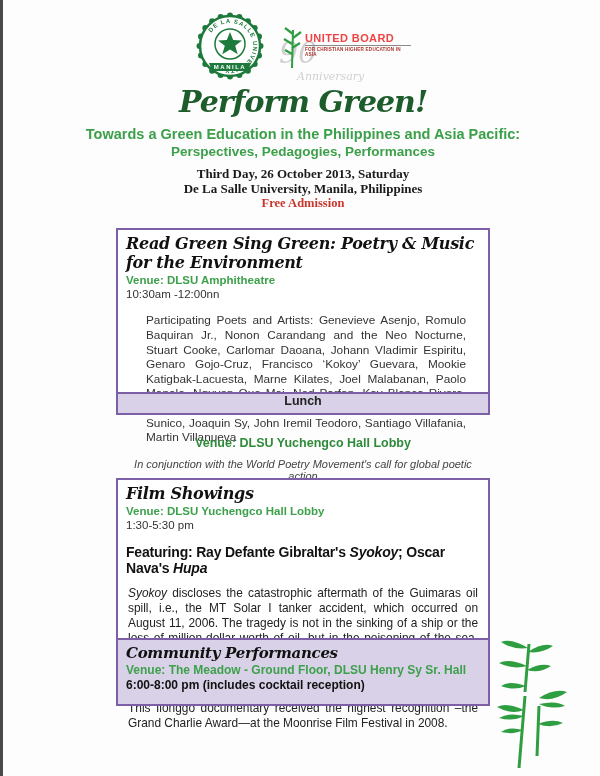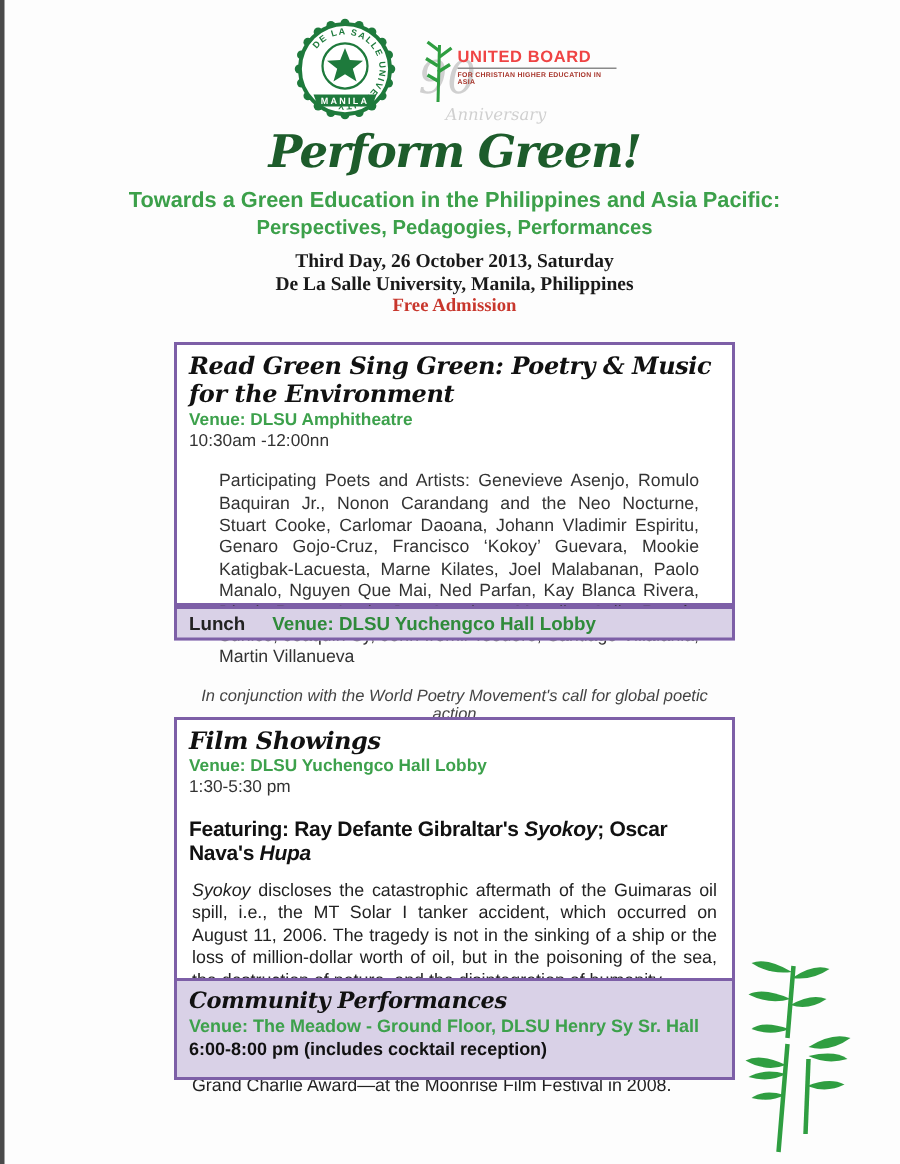--- a/index.html
+++ b/index.html
@@ -36,22 +36,22 @@
   
   .pbox{position:absolute;left:113px;width:374px;border:2px solid #7d5fa7;
     box-sizing:border-box;background:#fff;padding:3px 8px;}
   .lavender{background:#d9d1e7;}
   .sec-title{font-size:16px;color:#111;margin:1px 0 1px 0;letter-spacing:-0.3px;}
   .venue{color:#3da14c;font-weight:bold;font-size:11.5px;line-height:1.25;}
   .time{color:#333;font-size:11.5px;line-height:1.3;}
   .participants{margin:11px 14px 0 20px;text-align:justify;font-size:11.8px;
     line-height:1.24;color:#333;}
   .note{margin-top:13px;text-align:center;font-style:italic;font-size:11px;color:#444;}
-  #lunch-bar{top:404px;height:23px;display:flex;align-items:center;gap:18px;
-    font-size:12.5px;font-weight:bold;padding:0 8px;}
+  #lunch-bar{top:392px;height:23px;display:flex;align-items:center;gap:28px;
+    font-size:12.5px;font-weight:bold;padding:0 8px;flex-direction:column;}
   #lunch-venue{color:#2f8a3a;}
   .featuring{font-size:14px;font-weight:bold;color:#111;margin-top:11px;letter-spacing:-0.2px;}
   .film-para{margin:10px 2px 0 2px;text-align:justify;font-size:11.9px;font-weight:normal;
     line-height:1.26;color:#222;}
   .ital{font-style:italic;}
   #community-box .sec-title{font-size:15px;}
   .comm-line{font-weight:bold;font-size:12px;color:#111;line-height:1.25;max-width:332px;}
   .comm-venue{font-weight:bold;font-size:12px;color:#3da14c;line-height:1.25;}
   .comm-time{font-weight:bold;font-size:12px;color:#111;line-height:1.25;}
   #bamboo{position:absolute;left:478px;top:636px;}
@@ -136,21 +136,21 @@
 
   <div class="pbox" id="film-box" style="top:430px;height:204px;margin-top:48px;">
     <div class="sec-title script">Film Showings</div>
     <div class="venue">Venue: DLSU Yuchengco Hall Lobby</div>
     <div class="time">1:30-5:30 pm</div>
     <div class="featuring"><span>Featuring: Ray Defante Gibraltar's </span><span class="ital">Syokoy</span><span>; Oscar Nava's </span><span class="ital">Hupa</span></div>
     <div class="film-para"><span class="ital">Syokoy</span><span> discloses the catastrophic aftermath of the Guimaras oil spill, i.e., the MT Solar I tanker accident, which occurred on August 11, 2006.  The tragedy is not in the sinking of a ship or the loss of million-dollar worth of oil, but in the poisoning of the sea, the destruction of nature, and the disintegration of humanity.</span></div>
     <div class="film-para"><span class="ital">Hupa</span><span> (Nightmare) is a heart-wrenching film depicting the flood horrors and urban devastation inflicted by Typhoon Frank in 2008. This Ilonggo documentary received the highest recognition –the Grand Charlie Award—at the Moonrise Film Festival in 2008.</span></div>
   </div>
 
-  <div class="pbox lavender" id="community-box" style="top:652px;height:68px;">
+  <div class="pbox lavender" id="community-box" style="top:638px;height:68px;">
     <div class="sec-title script">Community Performances</div>
     <div class="comm-venue">Venue: The Meadow - Ground Floor, DLSU Henry Sy Sr. Hall</div>
     <div class="comm-time">6:00-8:00 pm (includes cocktail reception)</div>
   </div>
 
   <svg id="bamboo" width="95" height="138" viewBox="0 0 95 138">
     <g stroke="#2f9e41" stroke-width="3" fill="none">
       <path d="M38 132 L44 60 M44 56 L48 8"></path>
       <path d="M56 120 L58 70"></path>
     </g>

